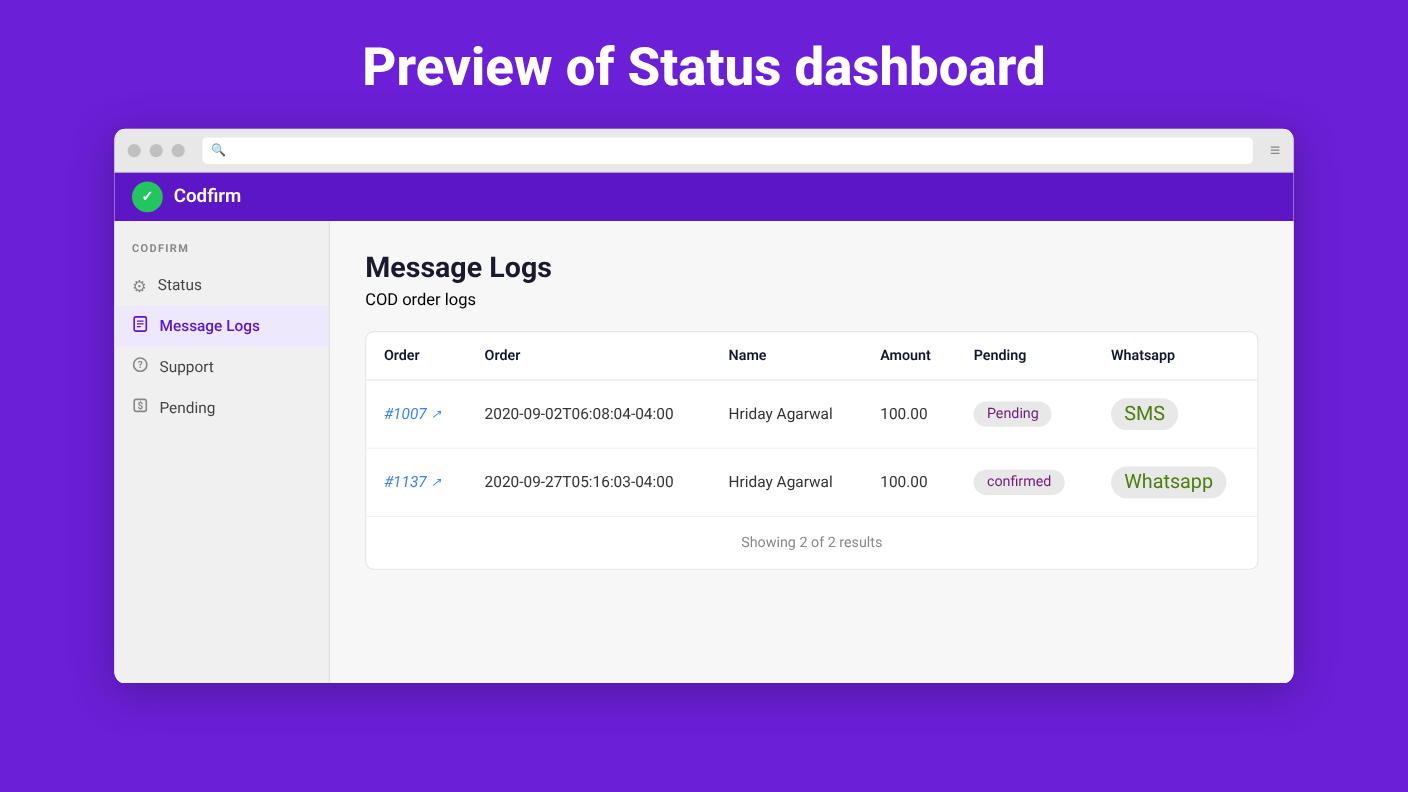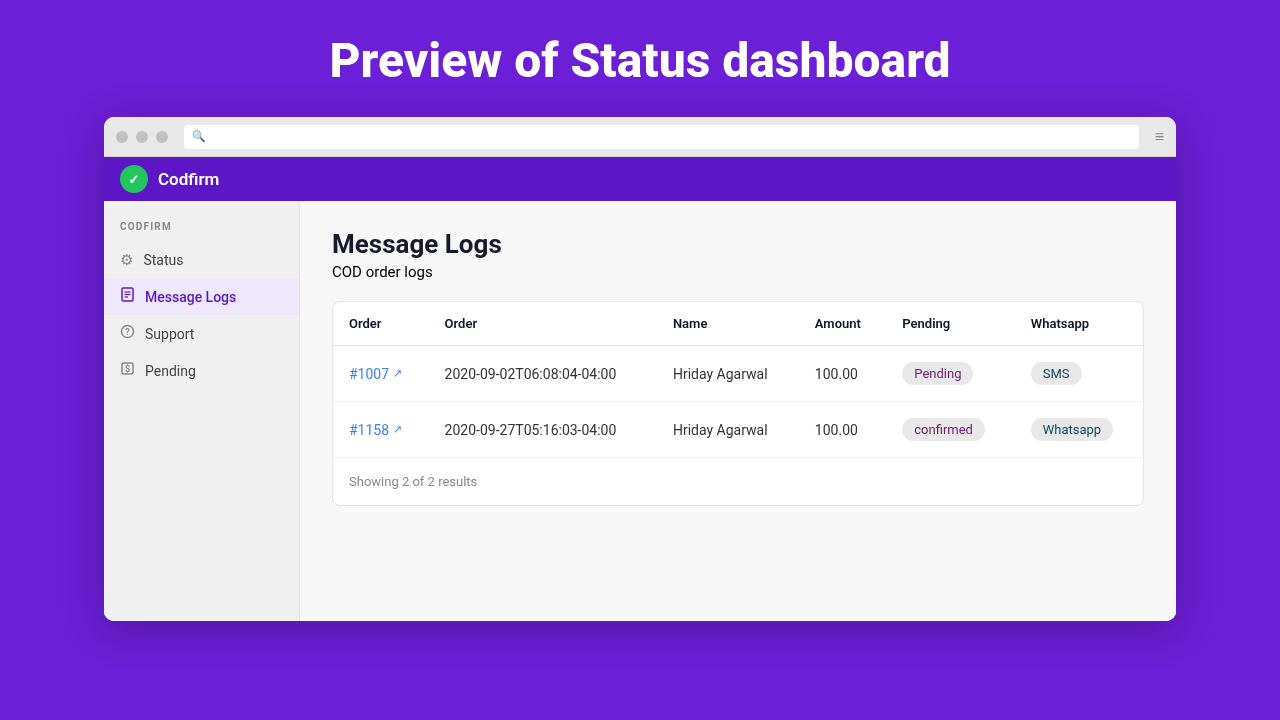--- a/index.html
+++ b/index.html
@@ -168,43 +168,44 @@
       border-bottom: 1px solid #f0f0f0;
     }
     .data-table tr:last-child td { border-bottom: none; }
     .order-link {
       color: #3b82f6;
       text-decoration: none;
       display: flex;
       align-items: center;
       gap: 4px;
       font-size: 14px;
+      font-style: italic;
     }
     .ext-link-icon {
       font-size: 11px;
       color: #3b82f6;
     }
     .status-badge {
       display: inline-block;
       padding: 4px 12px;
       border-radius: 20px;
       background: #e8e8e8;
       color: #701a75;
       font-size: 13px;
     }
     .message-badge {
       display: inline-block;
       padding: 4px 12px;
       border-radius: 20px;
       background: #e8e8e8;
-      color: #0c4a6e;
-      font-size: 13px;
+      color: #4d7c0f;
+      font-size: 18px;
     }
     .table-footer {
-      text-align: left;
+      text-align: center;
       padding: 16px;
       font-size: 13px;
       color: #888;
       border-top: 1px solid #f0f0f0;
     }
   </style>
 </head>
 <body>
 
 <div class="page-headline">Preview of Status dashboard</div>
@@ -303,21 +304,21 @@
                 <span class="status-badge">Pending</span>
               </td>
               <td>
                 <span class="message-badge">SMS</span>
               </td>
             </tr>
 
             <tr>
               <td>
                 <a class="order-link" href="#">
-                  <span>#1158</span>
+                  <span>#1137</span>
                   <span class="ext-link-icon">↗</span>
                 </a>
               </td>
               <td>2020-09-27T05:16:03-04:00</td>
               <td>Hriday Agarwal</td>
               <td>100.00</td>
               <td>
                 <span class="status-badge">confirmed</span>
               </td>
               <td>

